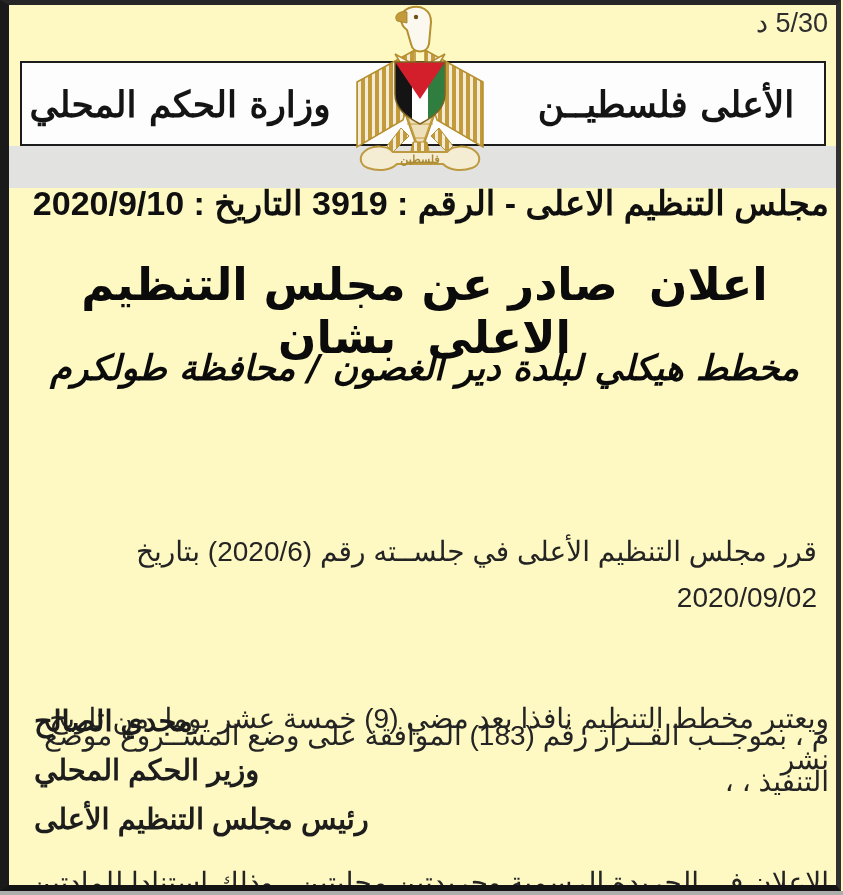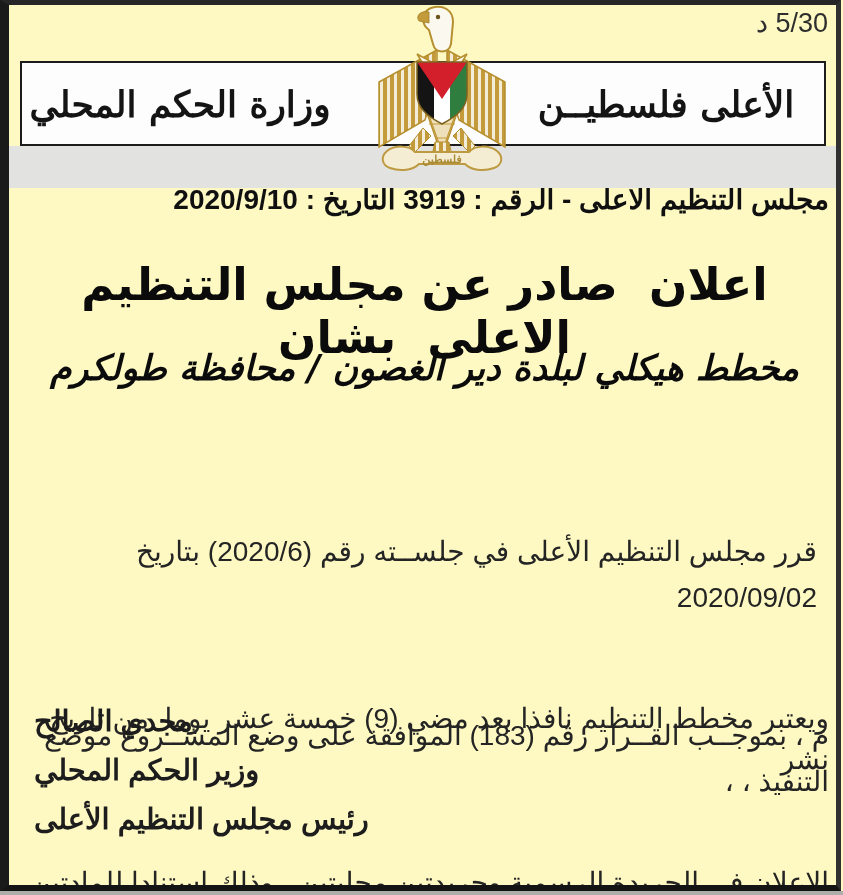--- a/index.html
+++ b/index.html
@@ -17,24 +17,24 @@
   .corner-note{position:absolute;top:7px;right:15px;direction:rtl;
     font-size:27px;color:#2e2e2e;z-index:6;}
   
   .gray-band{position:absolute;left:9px;right:5px;top:146px;height:42px;background:#e2e2e0;z-index:1;}
   
   .header-box{position:absolute;left:20px;top:61px;width:806px;height:85px;box-sizing:border-box;
     background:#fdfdfd;border:2px solid #1c1c1c;display:flex;direction:rtl;align-items:center;z-index:2;}
   .header-box .label{flex:1;text-align:center;font-family:"DejaVu Serif",serif;
     font-weight:bold;font-size:36px;color:#141414;white-space:nowrap;}
   .emblem-gap{width:170px;}
-  .emblem{position:absolute;left:374px;top:4px;width:136px;height:168px;z-index:5;}
+  .emblem{position:absolute;left:352px;top:4px;width:136px;height:168px;z-index:5;}
   
   .ref-line{position:absolute;top:183px;left:20px;right:14px;direction:rtl;text-align:right;
-    font-size:28px;font-weight:800;color:#101010;white-space:pre-wrap;}
+    font-size:34px;font-weight:800;color:#101010;white-space:pre-wrap;}
   
   .headline{position:absolute;left:20px;right:14px;direction:rtl;text-align:center;
     font-weight:900;color:#0b0b0b;white-space:pre-wrap;font-family:"DejaVu Sans",sans-serif;}
   .headline.l1{top:258px;font-size:45px;}
   .headline.l2{top:348px;font-size:35px;font-style:italic;}
   
   .par{position:absolute;left:20px;right:14px;direction:rtl;text-align:right;
     color:#242424;font-size:28px;white-space:pre-wrap;}
   .par1{top:437px;line-height:46px;}
   .par2{top:616px;line-height:41px;}

